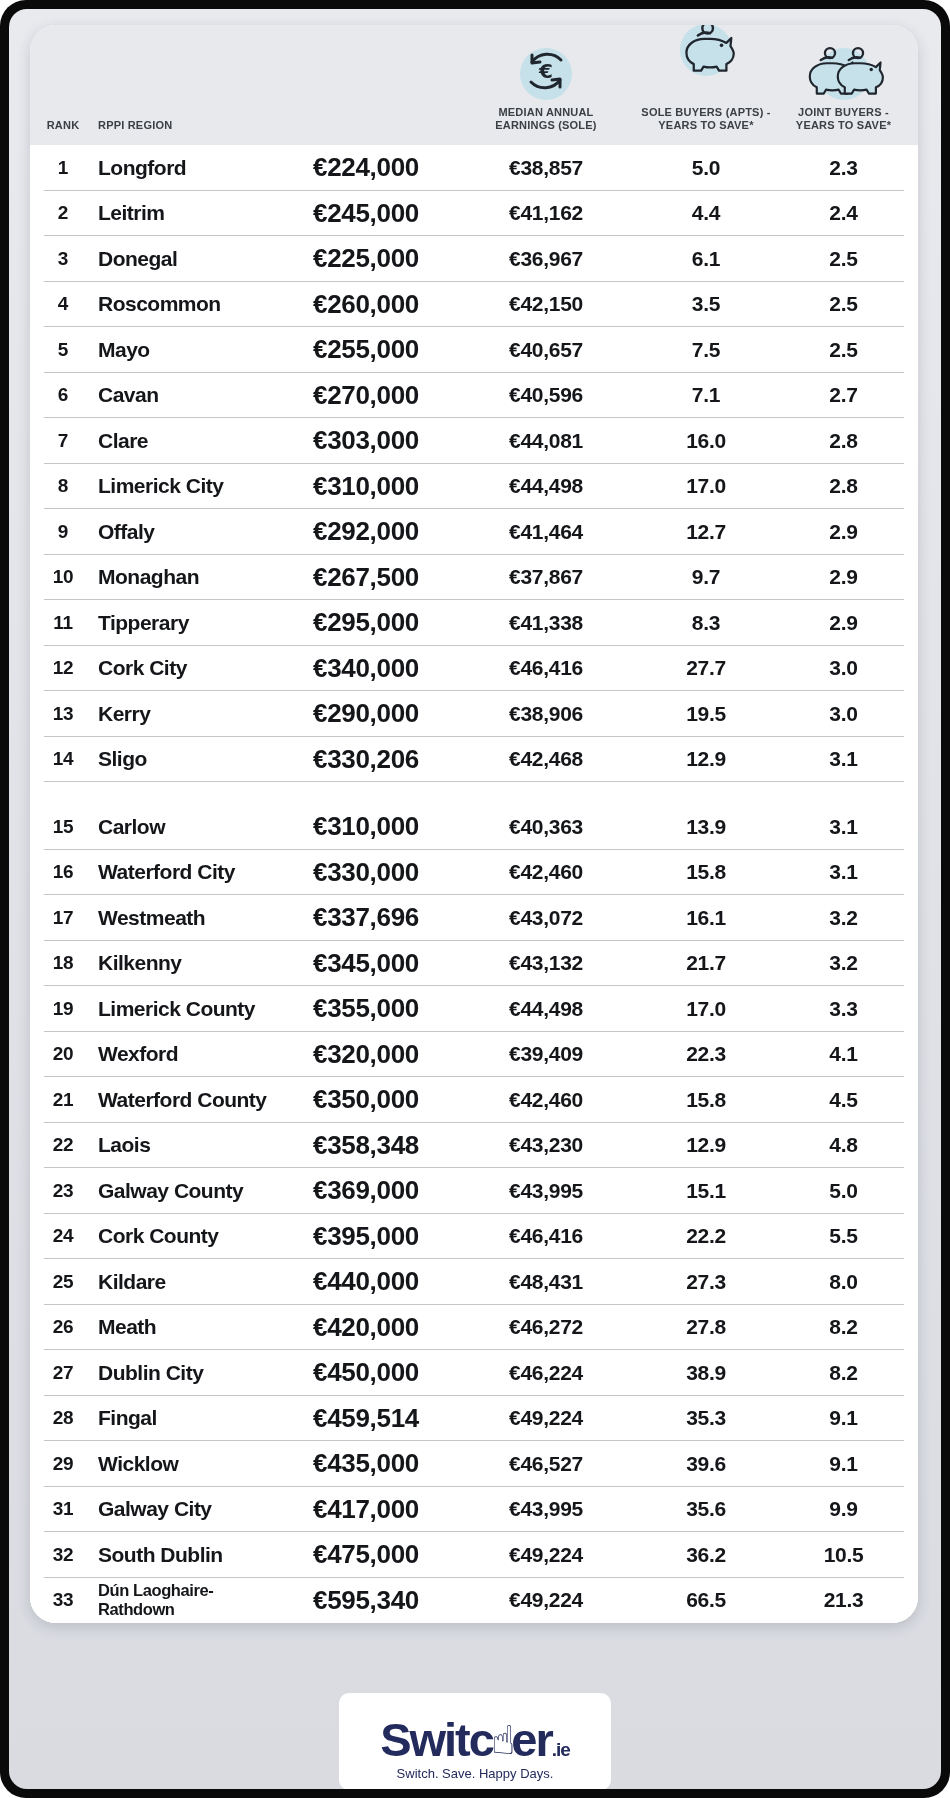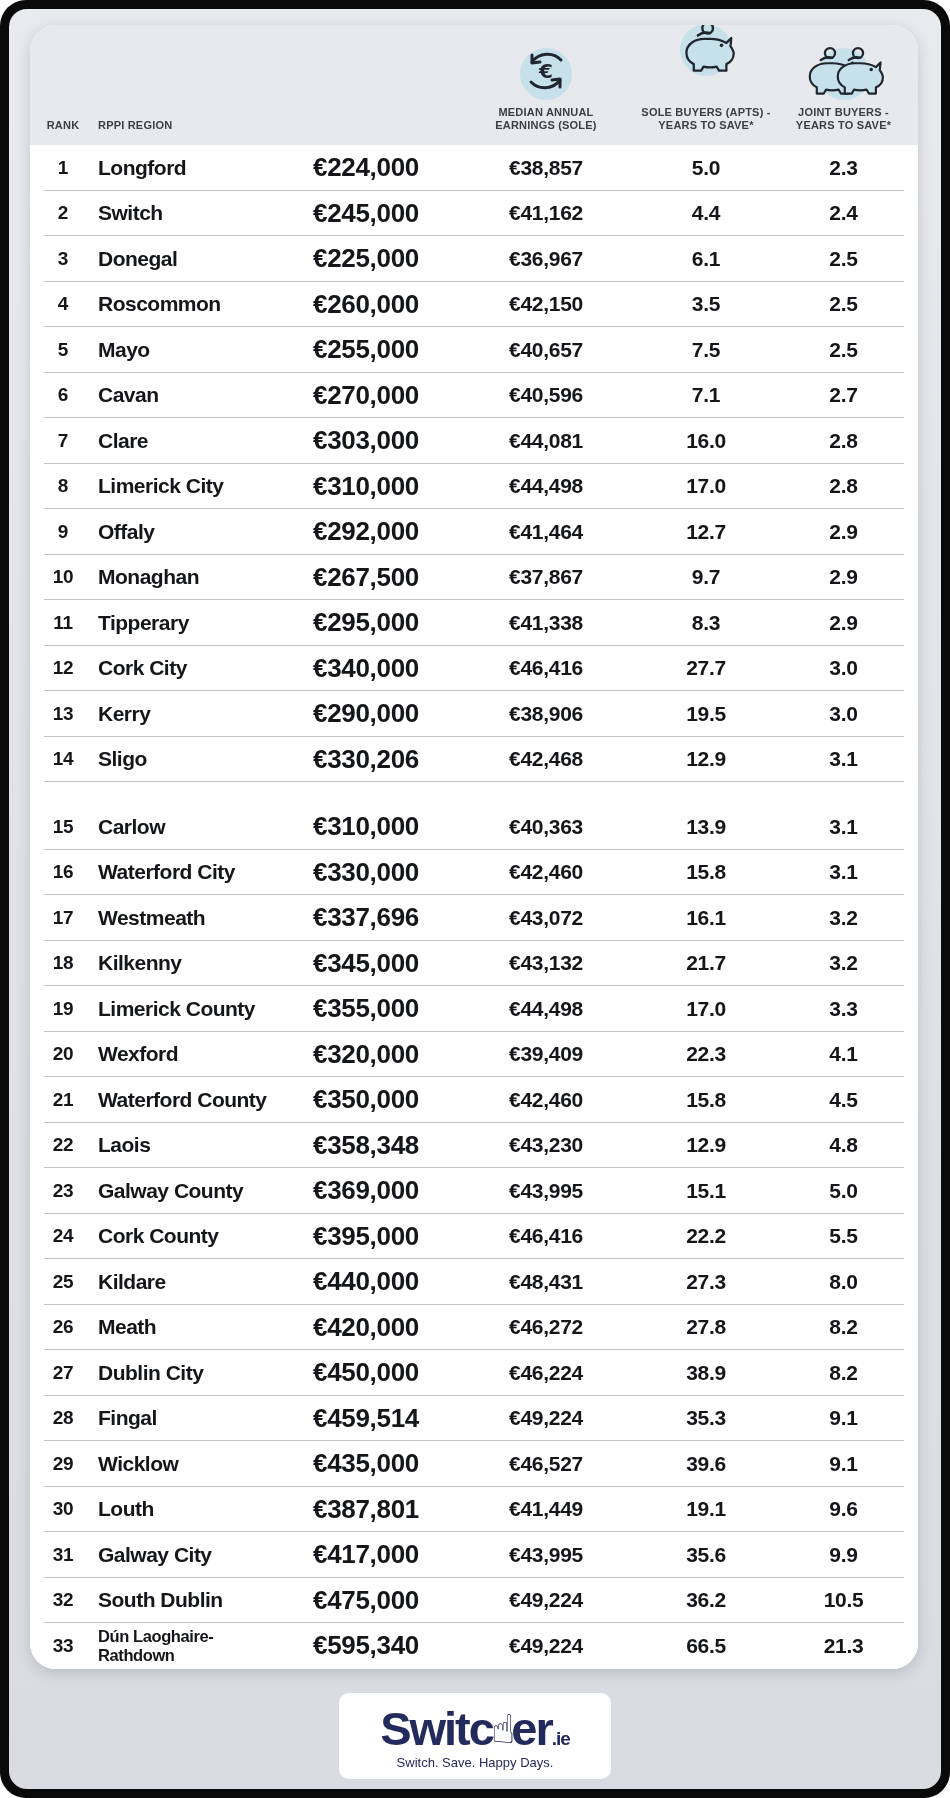--- a/index.html
+++ b/index.html
@@ -37,21 +37,21 @@
   .cell.rank{width:50px;text-align:center;font-size:19px;}
   .cell.region{flex:1;text-align:left;padding-left:10px;font-size:21px;letter-spacing:-.5px;}
   .cell.region.long{font-size:16.5px;letter-spacing:-.4px;}
   .cell.price{width:190px;text-align:center;font-size:26px;}
   .cell.earn{width:170px;text-align:center;font-size:21px;}
   .cell.sole{width:150px;text-align:center;font-size:21px;}
   .cell.joint{width:125px;text-align:center;font-size:21px;}
   .group-gap{height:22px;background:#fff;}
   
   .logo-box{position:absolute;left:50%;transform:translateX(-50%);top:1684px;width:272px;
-    background:#ffffff;border-radius:10px;padding:12px 12px 9px;text-align:center;box-sizing:border-box;}
+    background:#ffffff;border-radius:10px;padding:23px 12px 9px;text-align:center;box-sizing:border-box;}
   .logo-line{display:flex;align-items:baseline;justify-content:center;line-height:1;}
   .logo-main{font-size:47px;font-weight:700;color:#232a5c;letter-spacing:-2px;}
   .logo-hand{font-family:"DejaVu Sans",sans-serif;font-size:40px;font-weight:400;color:#232a5c;
     position:relative;top:-2px;margin:0 -2px;}
   .logo-suffix{font-size:19px;font-weight:700;color:#232a5c;letter-spacing:-1px;}
   .tagline{font-size:13px;font-weight:400;color:#232a5c;margin-top:3px;letter-spacing:0;}
 </style>
 </head>
 <body>
 
@@ -115,21 +115,21 @@
           <div class="row">
             <div class="cell rank">1</div>
             <div class="cell region">Longford</div>
             <div class="cell price">€224,000</div>
             <div class="cell earn">€38,857</div>
             <div class="cell sole">5.0</div>
             <div class="cell joint">2.3</div>
           </div>
           <div class="row">
             <div class="cell rank">2</div>
-            <div class="cell region">Switch</div>
+            <div class="cell region">Leitrim</div>
             <div class="cell price">€245,000</div>
             <div class="cell earn">€41,162</div>
             <div class="cell sole">4.4</div>
             <div class="cell joint">2.4</div>
           </div>
           <div class="row">
             <div class="cell rank">3</div>
             <div class="cell region">Donegal</div>
             <div class="cell price">€225,000</div>
             <div class="cell earn">€36,967</div>
@@ -337,28 +337,20 @@
             <div class="cell sole">35.3</div>
             <div class="cell joint">9.1</div>
           </div>
           <div class="row">
             <div class="cell rank">29</div>
             <div class="cell region">Wicklow</div>
             <div class="cell price">€435,000</div>
             <div class="cell earn">€46,527</div>
             <div class="cell sole">39.6</div>
             <div class="cell joint">9.1</div>
-          </div>
-          <div class="row">
-            <div class="cell rank">30</div>
-            <div class="cell region">Louth</div>
-            <div class="cell price">€387,801</div>
-            <div class="cell earn">€41,449</div>
-            <div class="cell sole">19.1</div>
-            <div class="cell joint">9.6</div>
           </div>
           <div class="row">
             <div class="cell rank">31</div>
             <div class="cell region">Galway City</div>
             <div class="cell price">€417,000</div>
             <div class="cell earn">€43,995</div>
             <div class="cell sole">35.6</div>
             <div class="cell joint">9.9</div>
           </div>
           <div class="row">

